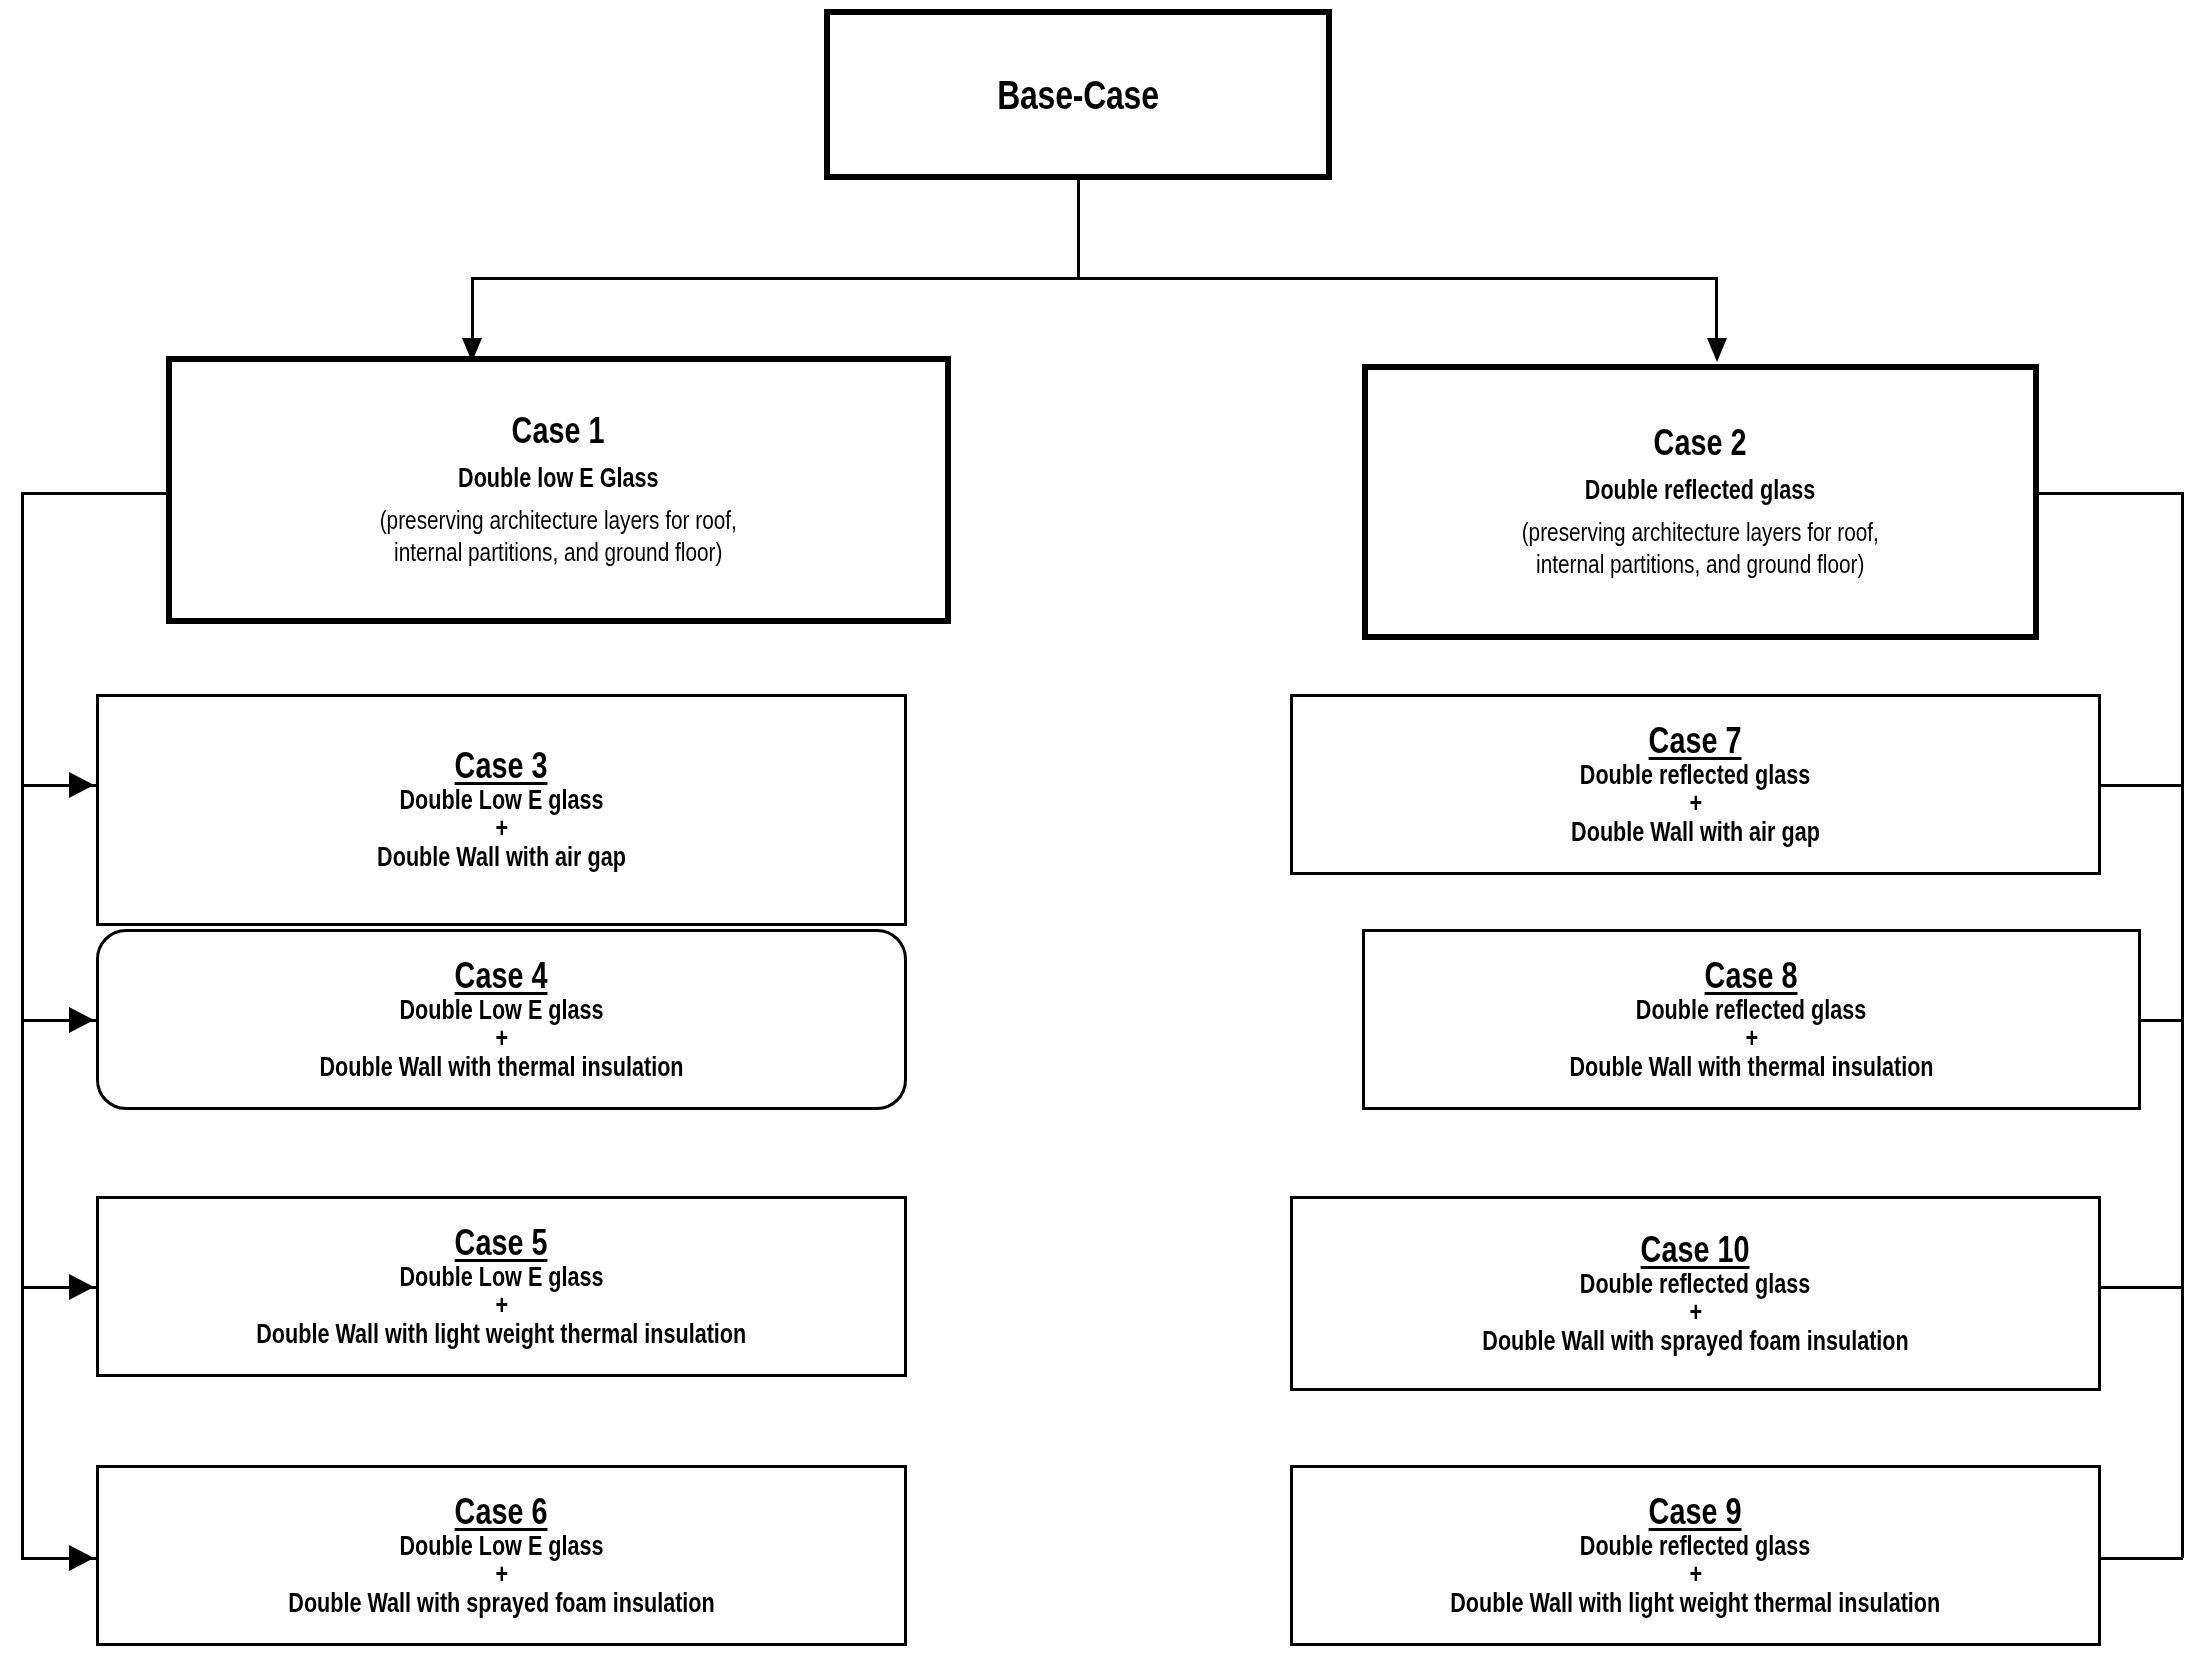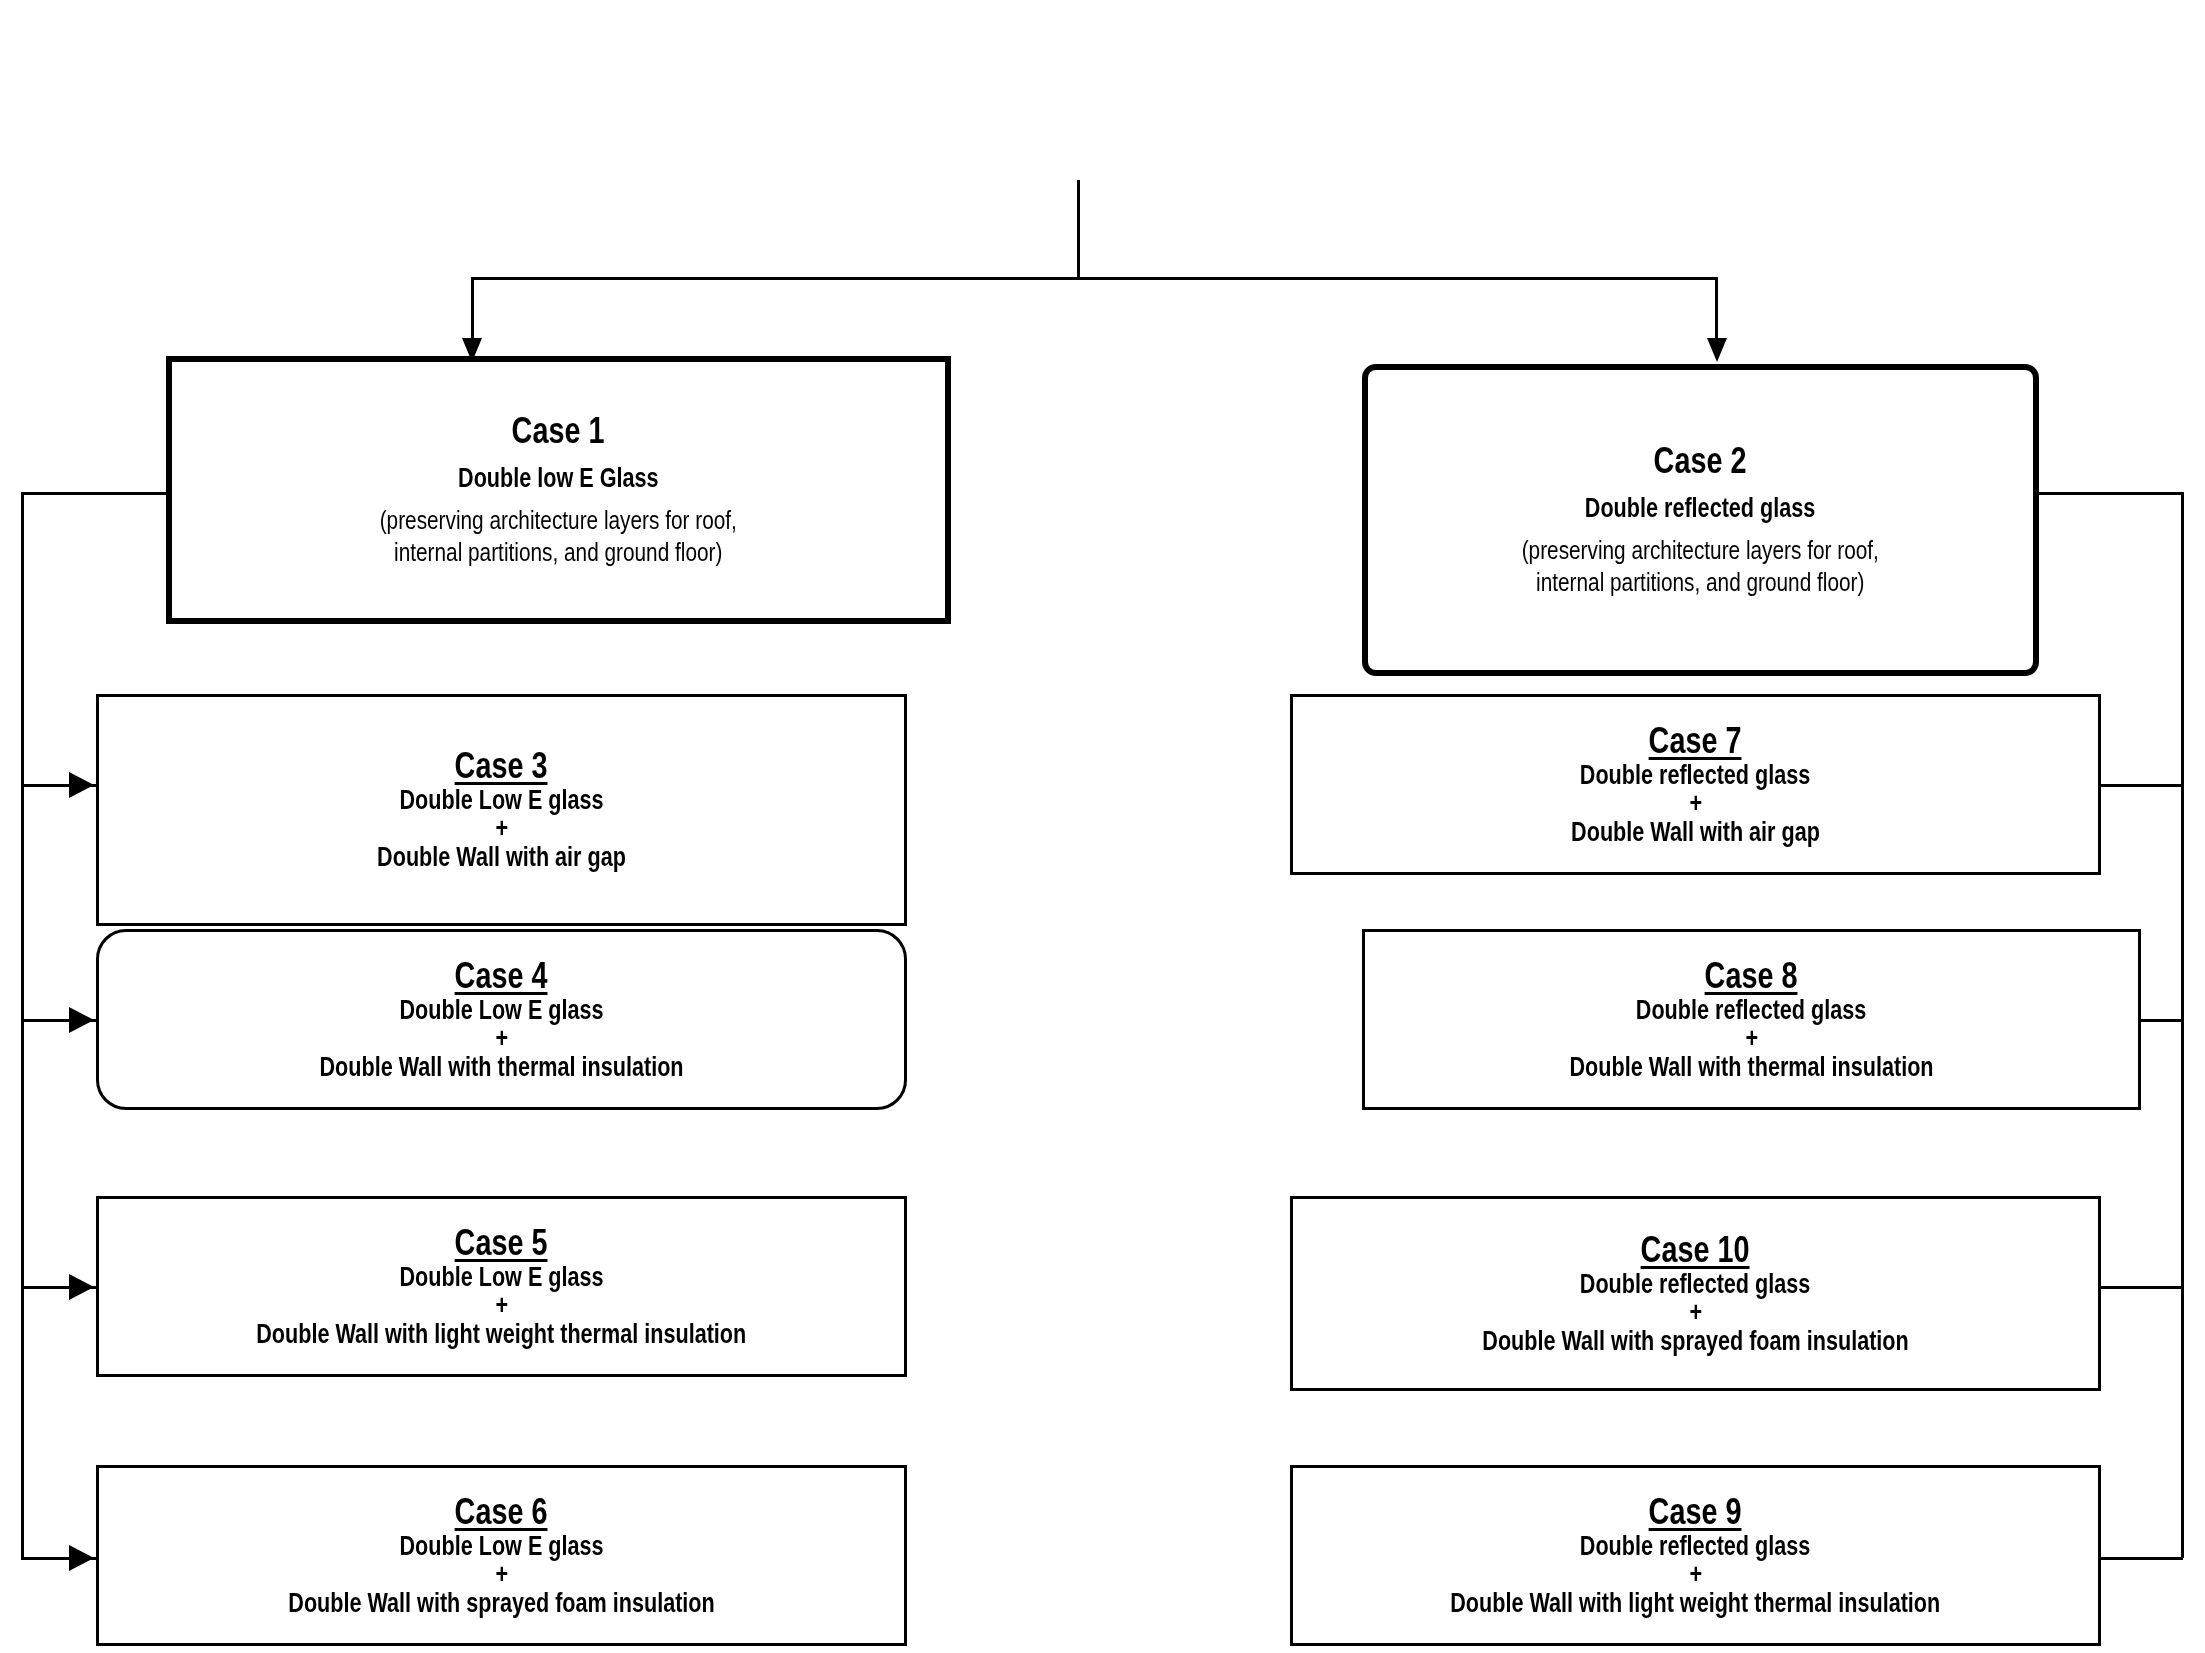--- a/index.html
+++ b/index.html
@@ -101,40 +101,43 @@
     border-top:13.5px solid transparent;
     border-bottom:13.5px solid transparent;
     border-right:25px solid #000000;
   }
 </style>
 </head>
 <body>
 
 <div id="stage">
 
+  <div class="node thick" style="left:824px;top:9.4px;width:508px;height:171px;">
+    <div class="t-root">Base-Case</div>
+  </div>
 
   <div class="ln vline thinner" style="left:1077px;top:180px;height:100px;"></div>
 
   <div class="ln hline" style="left:471px;top:277px;width:1247px;"></div>
 
   <div class="ln vline thinner" style="left:471px;top:277px;height:62px;"></div>
   <div class="arrow down" style="left:462px;top:338px;"></div>
 
   <div class="ln vline thinner" style="left:1715px;top:277px;height:62px;"></div>
   <div class="arrow down" style="left:1707px;top:338px;"></div>
 
   <div class="node thick" style="left:166px;top:356px;width:785px;height:268px;">
     <div class="t-case-title gap-title">Case 1</div>
     <div class="t-sub">Double low E Glass</div>
     <div class="gap-small"></div>
     <div class="t-note">(preserving architecture layers for roof,</div>
     <div class="t-note">internal partitions, and ground floor)</div>
   </div>
 
-  <div class="node thick" style="left:1362px;top:364px;width:677px;height:312px;border-radius:14px;">
+  <div class="node thick" style="left:1362px;top:364px;width:677px;height:276px;">
     <div class="t-case-title gap-title">Case 2</div>
     <div class="t-sub">Double reflected glass</div>
     <div class="gap-small"></div>
     <div class="t-note">(preserving architecture layers for roof,</div>
     <div class="t-note">internal partitions, and ground floor)</div>
   </div>
 
   <div class="ln hline thinner" style="left:21px;top:492px;width:147px;"></div>
 
   <div class="ln vline" style="left:21px;top:492px;height:1066px;"></div>

